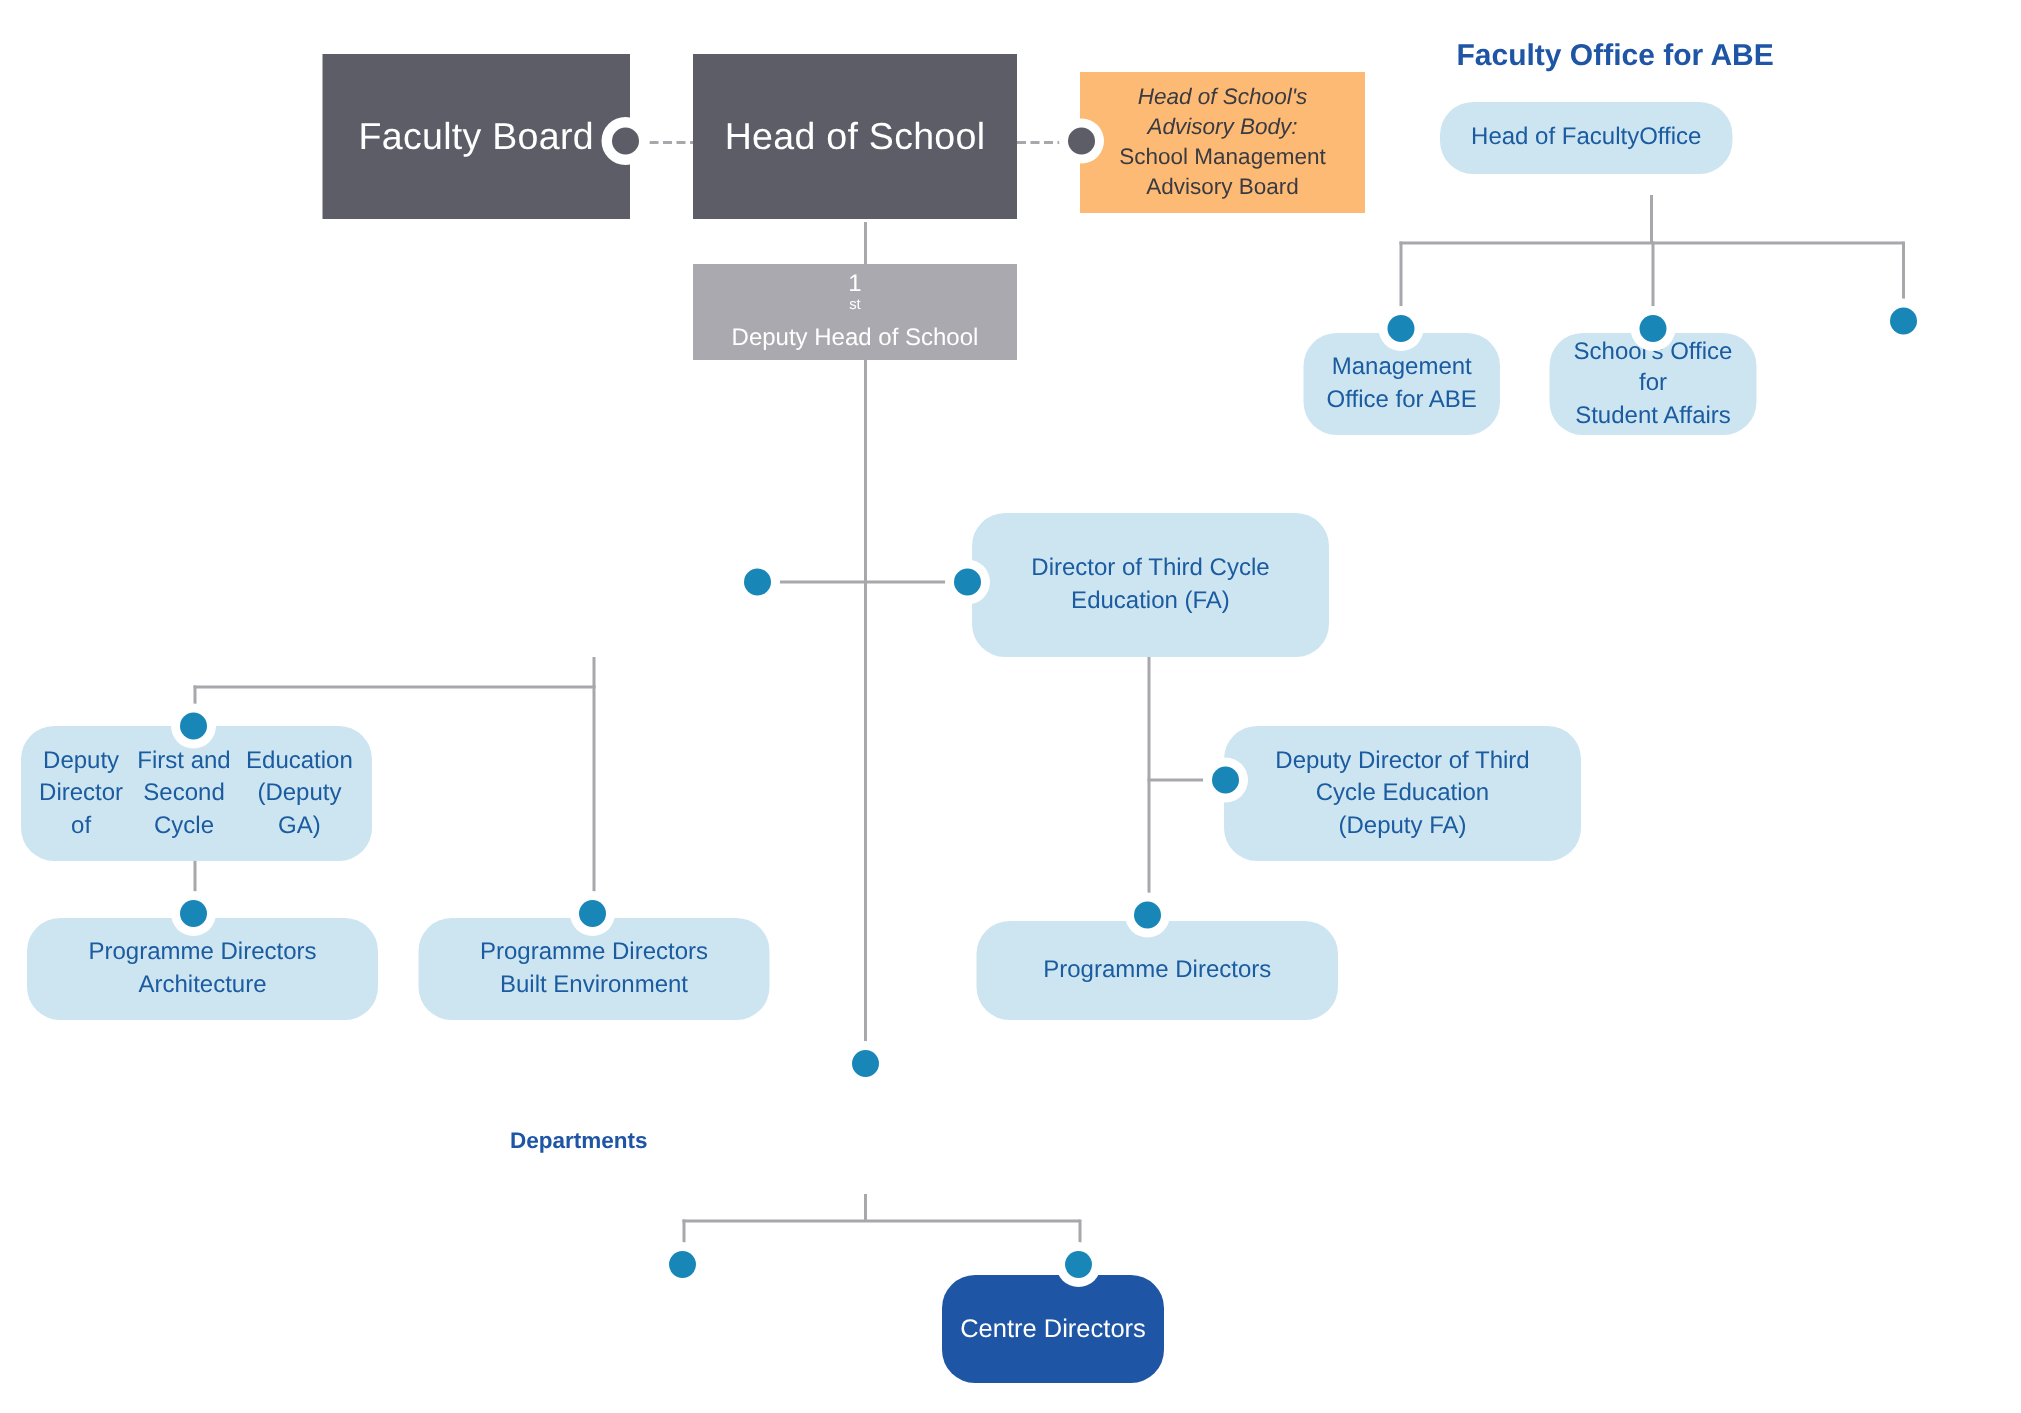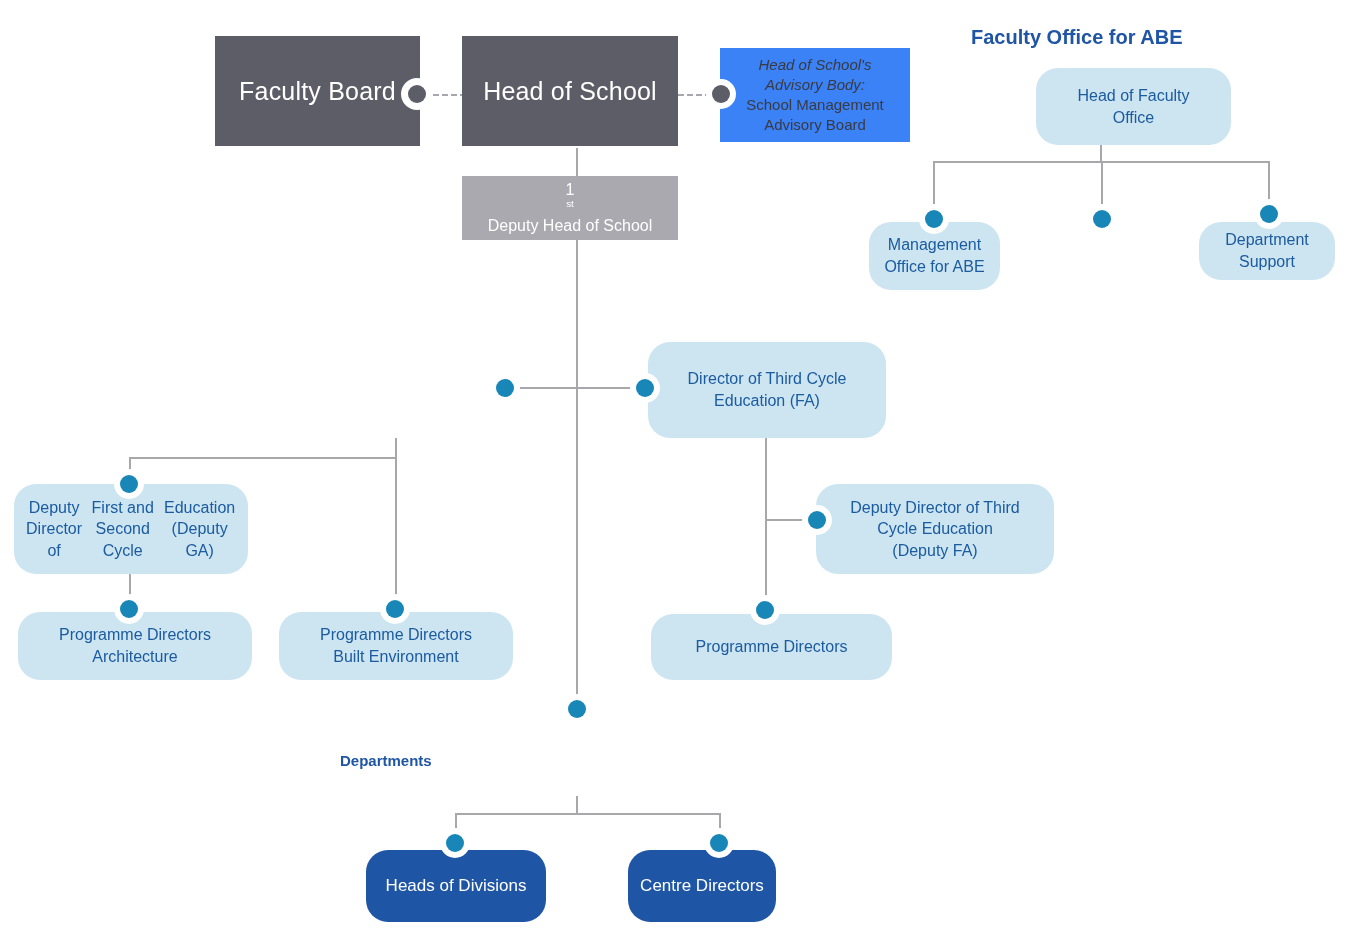--- a/index.html
+++ b/index.html
@@ -67,21 +67,21 @@
     color: #ffffff;
     font-size: 25px;
     letter-spacing: 0.2px;
   }
   .box-midgray-rect {
     background: #a9a9af;
     color: #ffffff;
     font-size: 16px;
   }
   .box-lightgray-rect {
-    background: #3b82f6;
+    background: #fdba74;
     color: #3a3a42;
     font-size: 15px;
     line-height: 1.35;
     padding: 8px 10px;
   }
   .box-lightgray-rect .ital {
     font-style: italic;
   }
 
   .box-lightblue {
@@ -148,43 +148,43 @@
     <span>School Management</span>
     <span>Advisory Board</span>
   </div>
 
   <div class="box box-midgray-rect" style="left:462px; top:176px; width:216px; height:64px;">
     <span><span>1</span><sup>st</sup><span> Deputy Head of School</span></span>
   </div>
 
   <div class="label-text big" style="left:971px; top:26px;">Faculty Office for ABE</div>
 
-  <div class="box box-lightblue" style="left:1036px; top:68px; width:195px; height:77px; flex-direction:column;">
+  <div class="box box-lightblue" style="left:960px; top:68px; width:195px; height:48px; flex-direction:row;">
     <span>Head of Faculty</span>
     <span>Office</span>
   </div>
 
   <div class="line v" style="left:1100px; top:130px; height:32px;"></div>
   <div class="line h" style="left:933px; top:161px; width:336px;"></div>
   <div class="line v" style="left:933px; top:161px; height:58px;"></div>
   <div class="line v" style="left:1101px; top:161px; height:58px;"></div>
   <div class="line v" style="left:1268px; top:161px; height:58px;"></div>
 
   <div class="box box-lightblue" style="left:869px; top:222px; width:131px; height:68px; flex-direction:column;">
     <span>Management</span>
     <span>Office for ABE</span>
   </div>
   <div class="dot" style="left:925px; top:210px;"></div>
 
+  <div class="box box-lightblue" style="left:1033px; top:222px; width:138px; height:68px; flex-direction:column;">
+    <span>School's Office for</span>
+    <span>Student Affairs</span>
+  </div>
   <div class="dot" style="left:1093px; top:210px;"></div>
 
-  <div class="box box-lightblue" style="left:1199px; top:222px; width:136px; height:58px; flex-direction:column;">
-    <span>Department</span>
-    <span>Support</span>
-  </div>
   <div class="dot" style="left:1260px; top:205px;"></div>
 
   <div class="line h" style="left:508px; top:387px; width:142px;"></div>
 
   <div class="dot" style="left:496px; top:379px;"></div>
 
   <div class="box box-lightblue" style="left:648px; top:342px; width:238px; height:96px; flex-direction:column;">
     <span>Director of Third Cycle</span>
     <span>Education (FA)</span>
   </div>
@@ -236,23 +236,20 @@
 
   <div class="label-text" style="left:340px; top:752px;">Departments</div>
 
   <div class="dot" style="left:568px; top:700px;"></div>
 
   <div class="line v" style="left:576px; top:796px; height:18px;"></div>
   <div class="line h" style="left:455px; top:813px; width:265px;"></div>
   <div class="line v" style="left:455px; top:813px; height:30px;"></div>
   <div class="line v" style="left:719px; top:813px; height:30px;"></div>
 
-  <div class="box box-darkblue" style="left:366px; top:850px; width:180px; height:72px;">
-    <span>Heads of Divisions</span>
-  </div>
   <div class="dot" style="left:446px; top:834px;"></div>
 
   <div class="box box-darkblue" style="left:628px; top:850px; width:148px; height:72px;">
     <span>Centre Directors</span>
   </div>
   <div class="dot" style="left:710px; top:834px;"></div>
 
 </div>
 
 </body></html>

